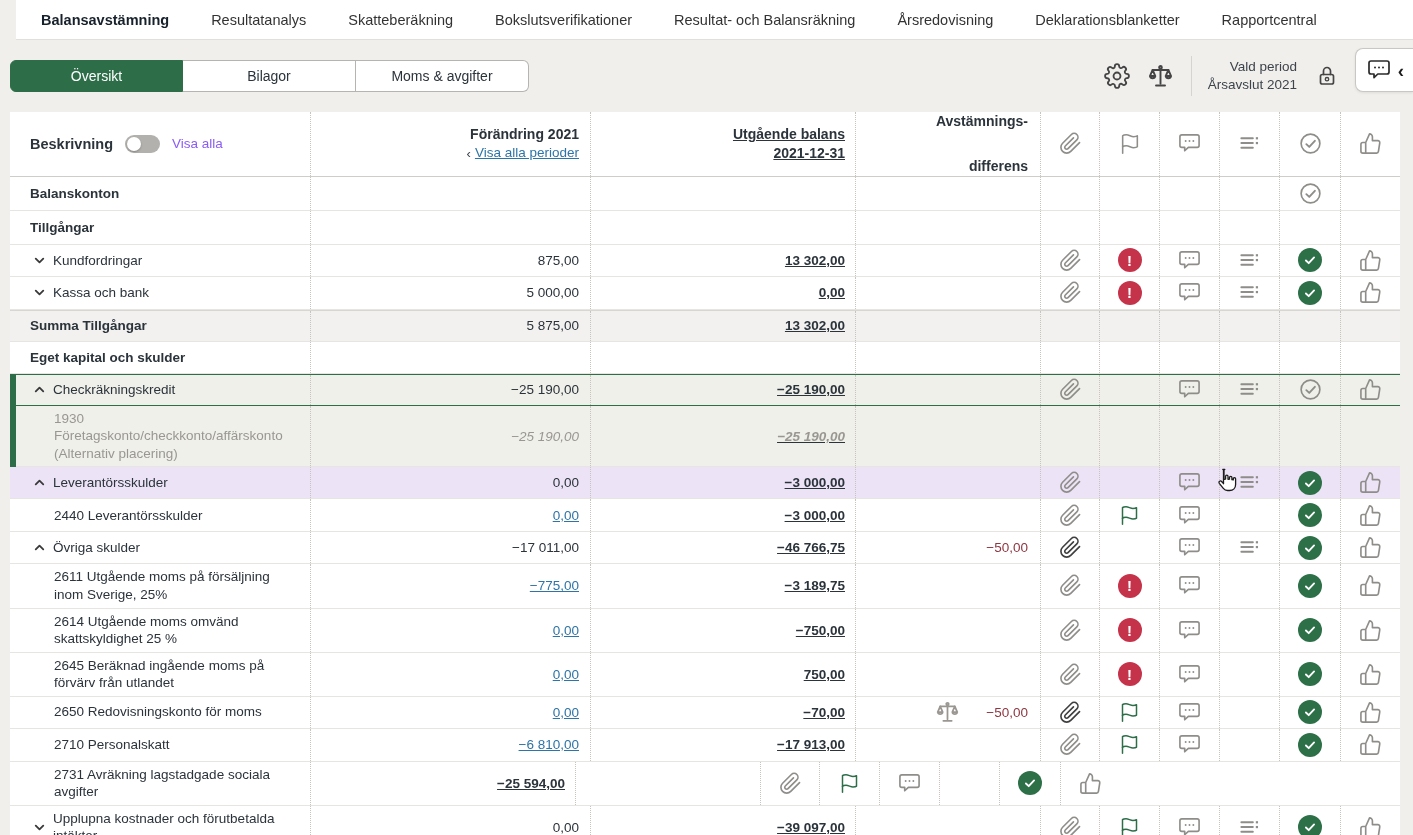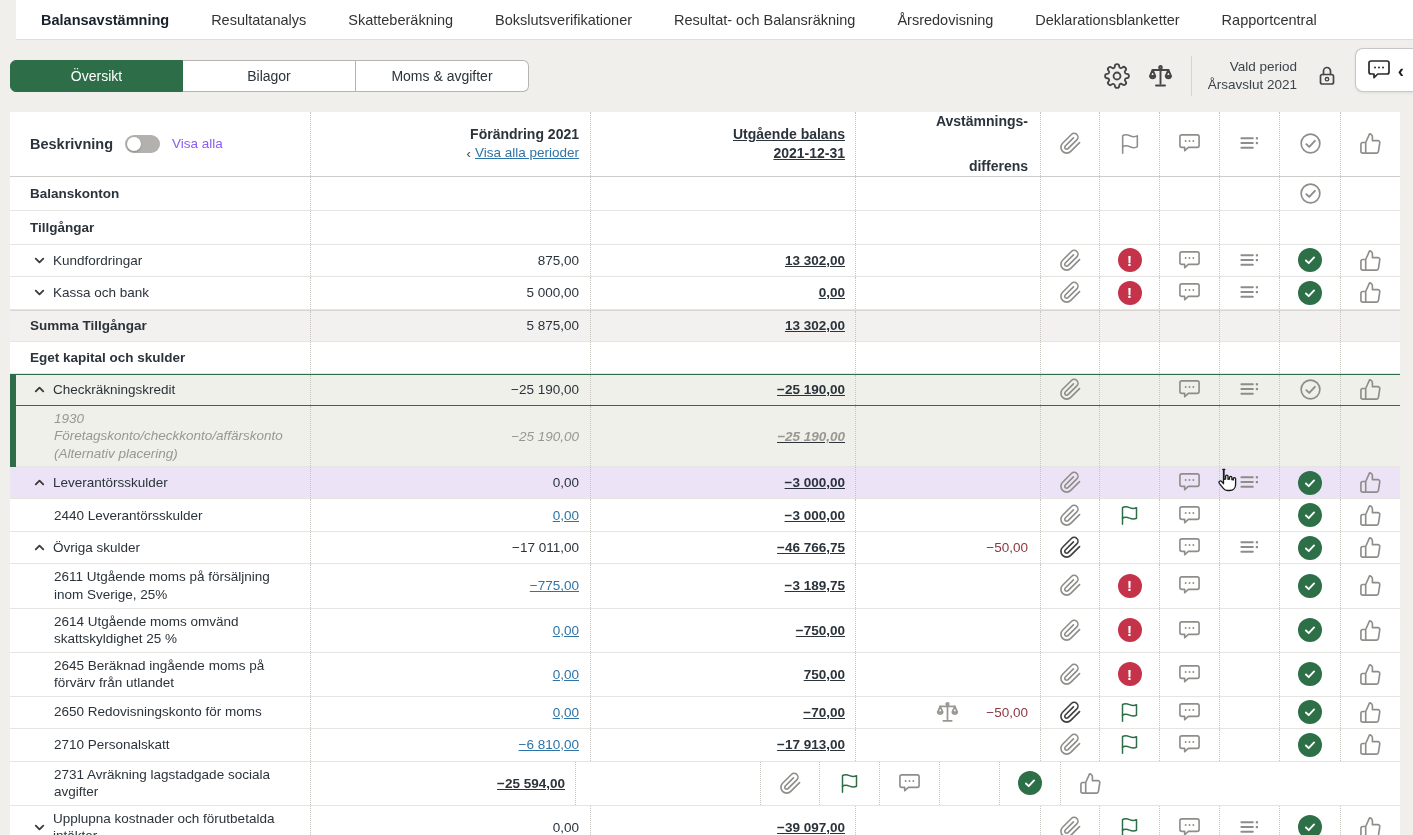--- a/index.html
+++ b/index.html
@@ -67,21 +67,21 @@
   .row.sel-child { background:#eff0ea; }
   .row.sel-head::before, .row.sel-child::before { content:""; position:absolute; left:0; top:-1px; bottom:-1px; width:6px; background:#2d6e49; z-index:2; }
 
   .row .c1 .chev-btn { width:18px; height:18px; margin-right:5px; flex:0 0 auto; color:#3a3a3a; cursor:pointer;
     display:flex; align-items:center; justify-content:center; }
   .row.account .c1 { padding-left:44px; line-height:1.3; }
   .row .c1 .lbl { line-height:1.3; }
 
   .val { color:#2b333b; white-space:nowrap; }
   .c3 .val { font-weight:700; }
-  .row.muted .c1 { color:#9a9792; font-style:italic; flex-direction:column; align-items:flex-start; justify-content:center; line-height:1.45; font-size:13.5px; }
+  .row.muted .c1 { color:#9a9792; flex-direction:column; align-items:flex-start; justify-content:center; line-height:1.45; font-size:13.5px; }
   .row.muted .val { color:#9a9792; font-style:italic; }
   .diff { color:#8e3741; white-space:nowrap; }
   .val.is-link { color:#2e74a6; text-decoration:underline; cursor:pointer; }
 
   
   .ic { display:inline-flex; align-items:center; justify-content:center; color:#8f8d89; cursor:pointer; }
   .ic svg { display:block; }
   .ic.strong { color:#3f3f3f; }
   .ic.green { color:#2d6e49; }
   .badge-err { width:24px; height:24px; border-radius:50%; background:#c5334a; color:#fff; font-weight:700;

